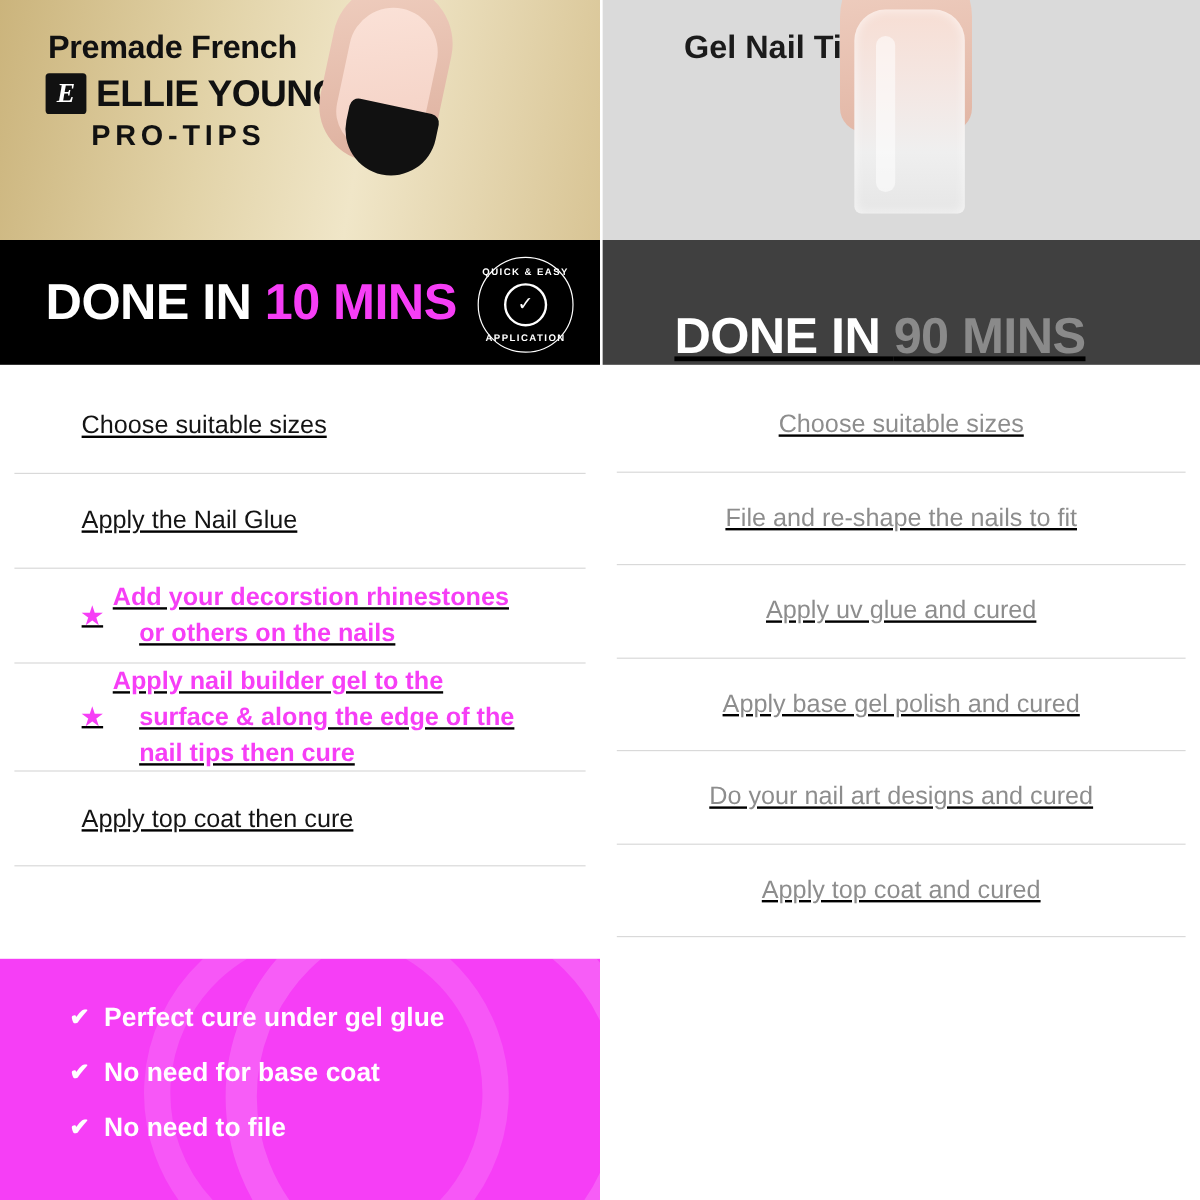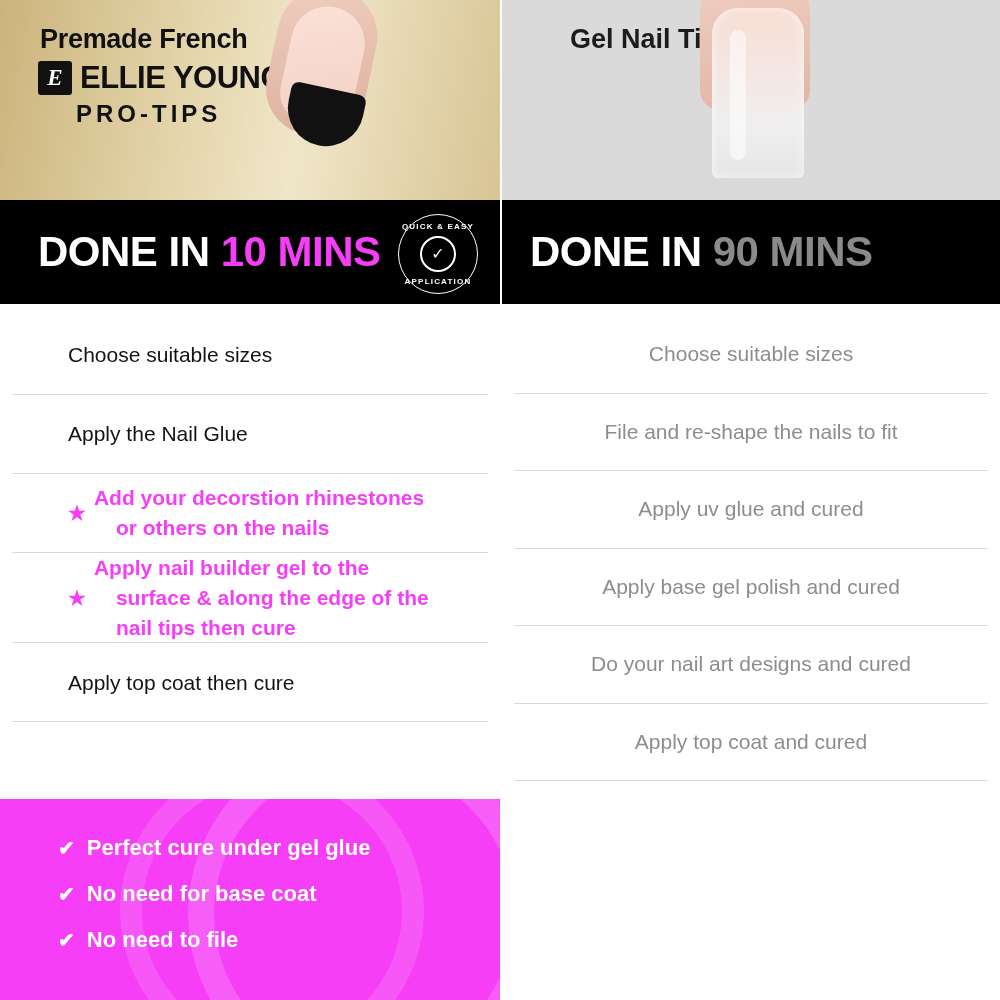--- a/index.html
+++ b/index.html
@@ -11,20 +11,21 @@
     height: 1000px;
     font-family: "Liberation Sans", sans-serif;
     background: #ffffff;
     overflow: hidden;
   }
   .page {
     position: relative;
     width: 1000px;
     height: 1000px;
     display: flex;
+    text-decoration: underline;
   }
   .col {
     position: relative;
     width: 500px;
     height: 1000px;
     box-sizing: border-box;
     overflow: hidden;
   }
   .col-right {
     border-left: 2px solid #ffffff;
@@ -182,22 +183,23 @@
     height: 104px;
     display: flex;
     align-items: center;
     box-sizing: border-box;
   }
   .banner-left {
     background: #000000;
     padding-left: 38px;
   }
   .banner-right {
-    background: #000000;
-    padding-left: 28px;
+    background: #404040;
+    padding-left: 60px;
+    align-items: flex-end;
   }
   .banner-text {
     font-size: 42px;
     font-weight: bold;
     letter-spacing: -0.5px;
     white-space: nowrap;
   }
   .banner-left .banner-text { color: #ffffff; }
   .banner-left .banner-text .hl { color: #f63ef6; }
   .banner-right .banner-text { color: #ffffff; }

